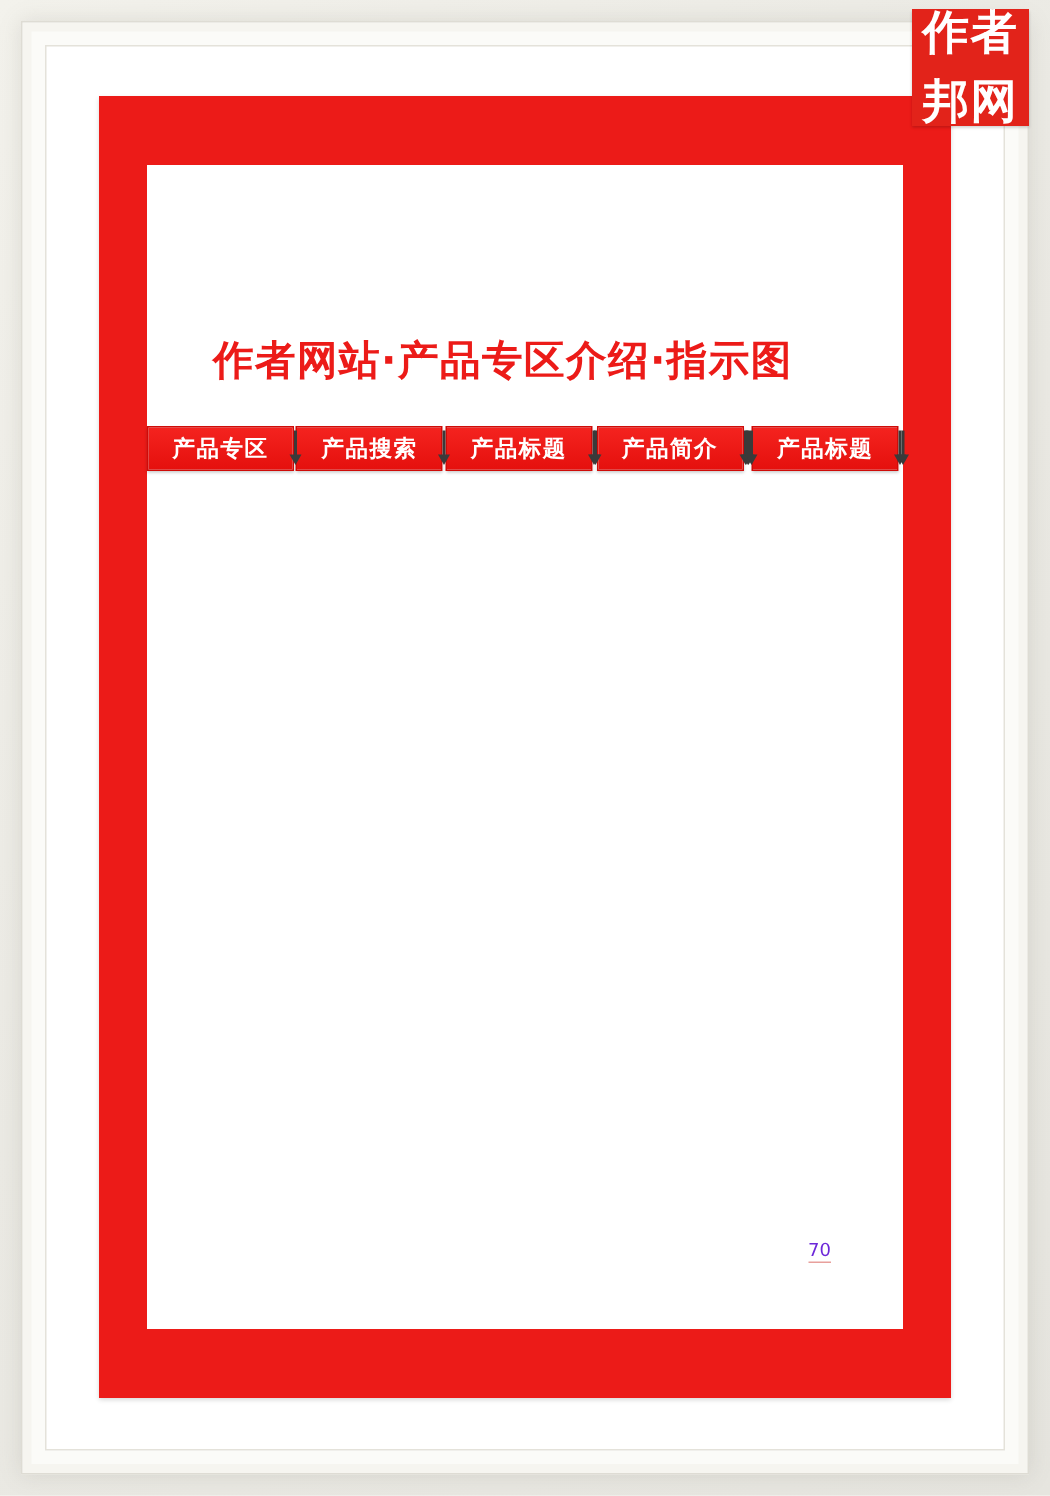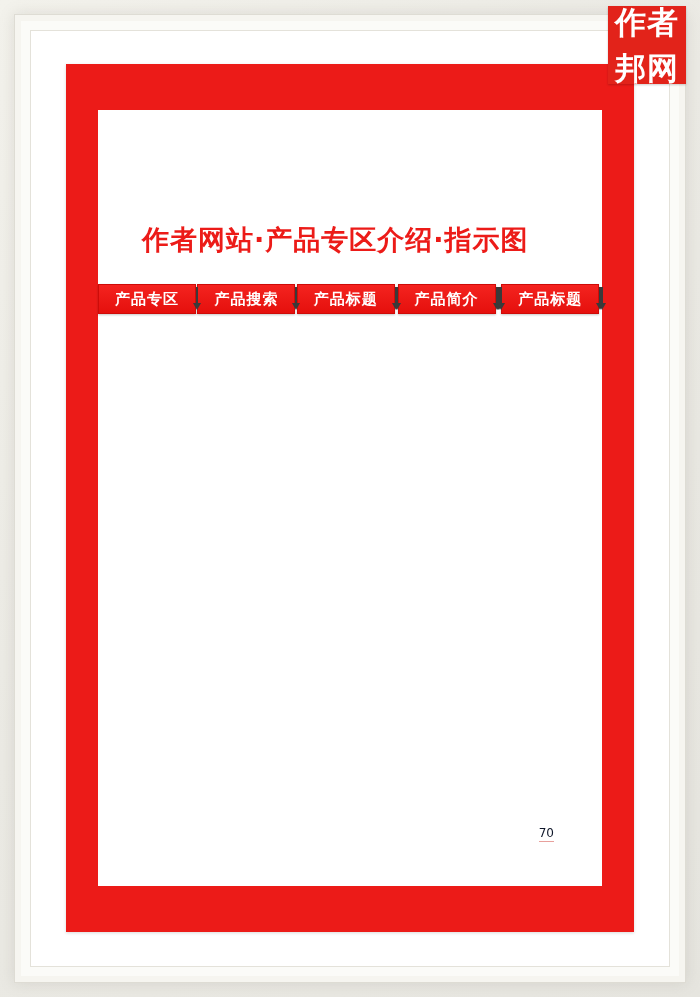--- a/index.html
+++ b/index.html
@@ -157,21 +157,21 @@
     height: 0;
     border-left: 4px solid transparent;
     border-right: 4px solid transparent;
     border-top: 7px solid #3a3a3a;
   }
 
   .page-number {
     position: absolute;
     right: 48px;
     bottom: 44px;
-    color: #0f172a;
+    color: #6d28d9;
     font-size: 12px;
     font-family: "DejaVu Sans", "Liberation Sans", sans-serif;
     border-bottom: 1px solid #e8a09c;
     padding-bottom: 1px;
     line-height: 1.1;
   }
 </style>
 </head>
 <body>
 

